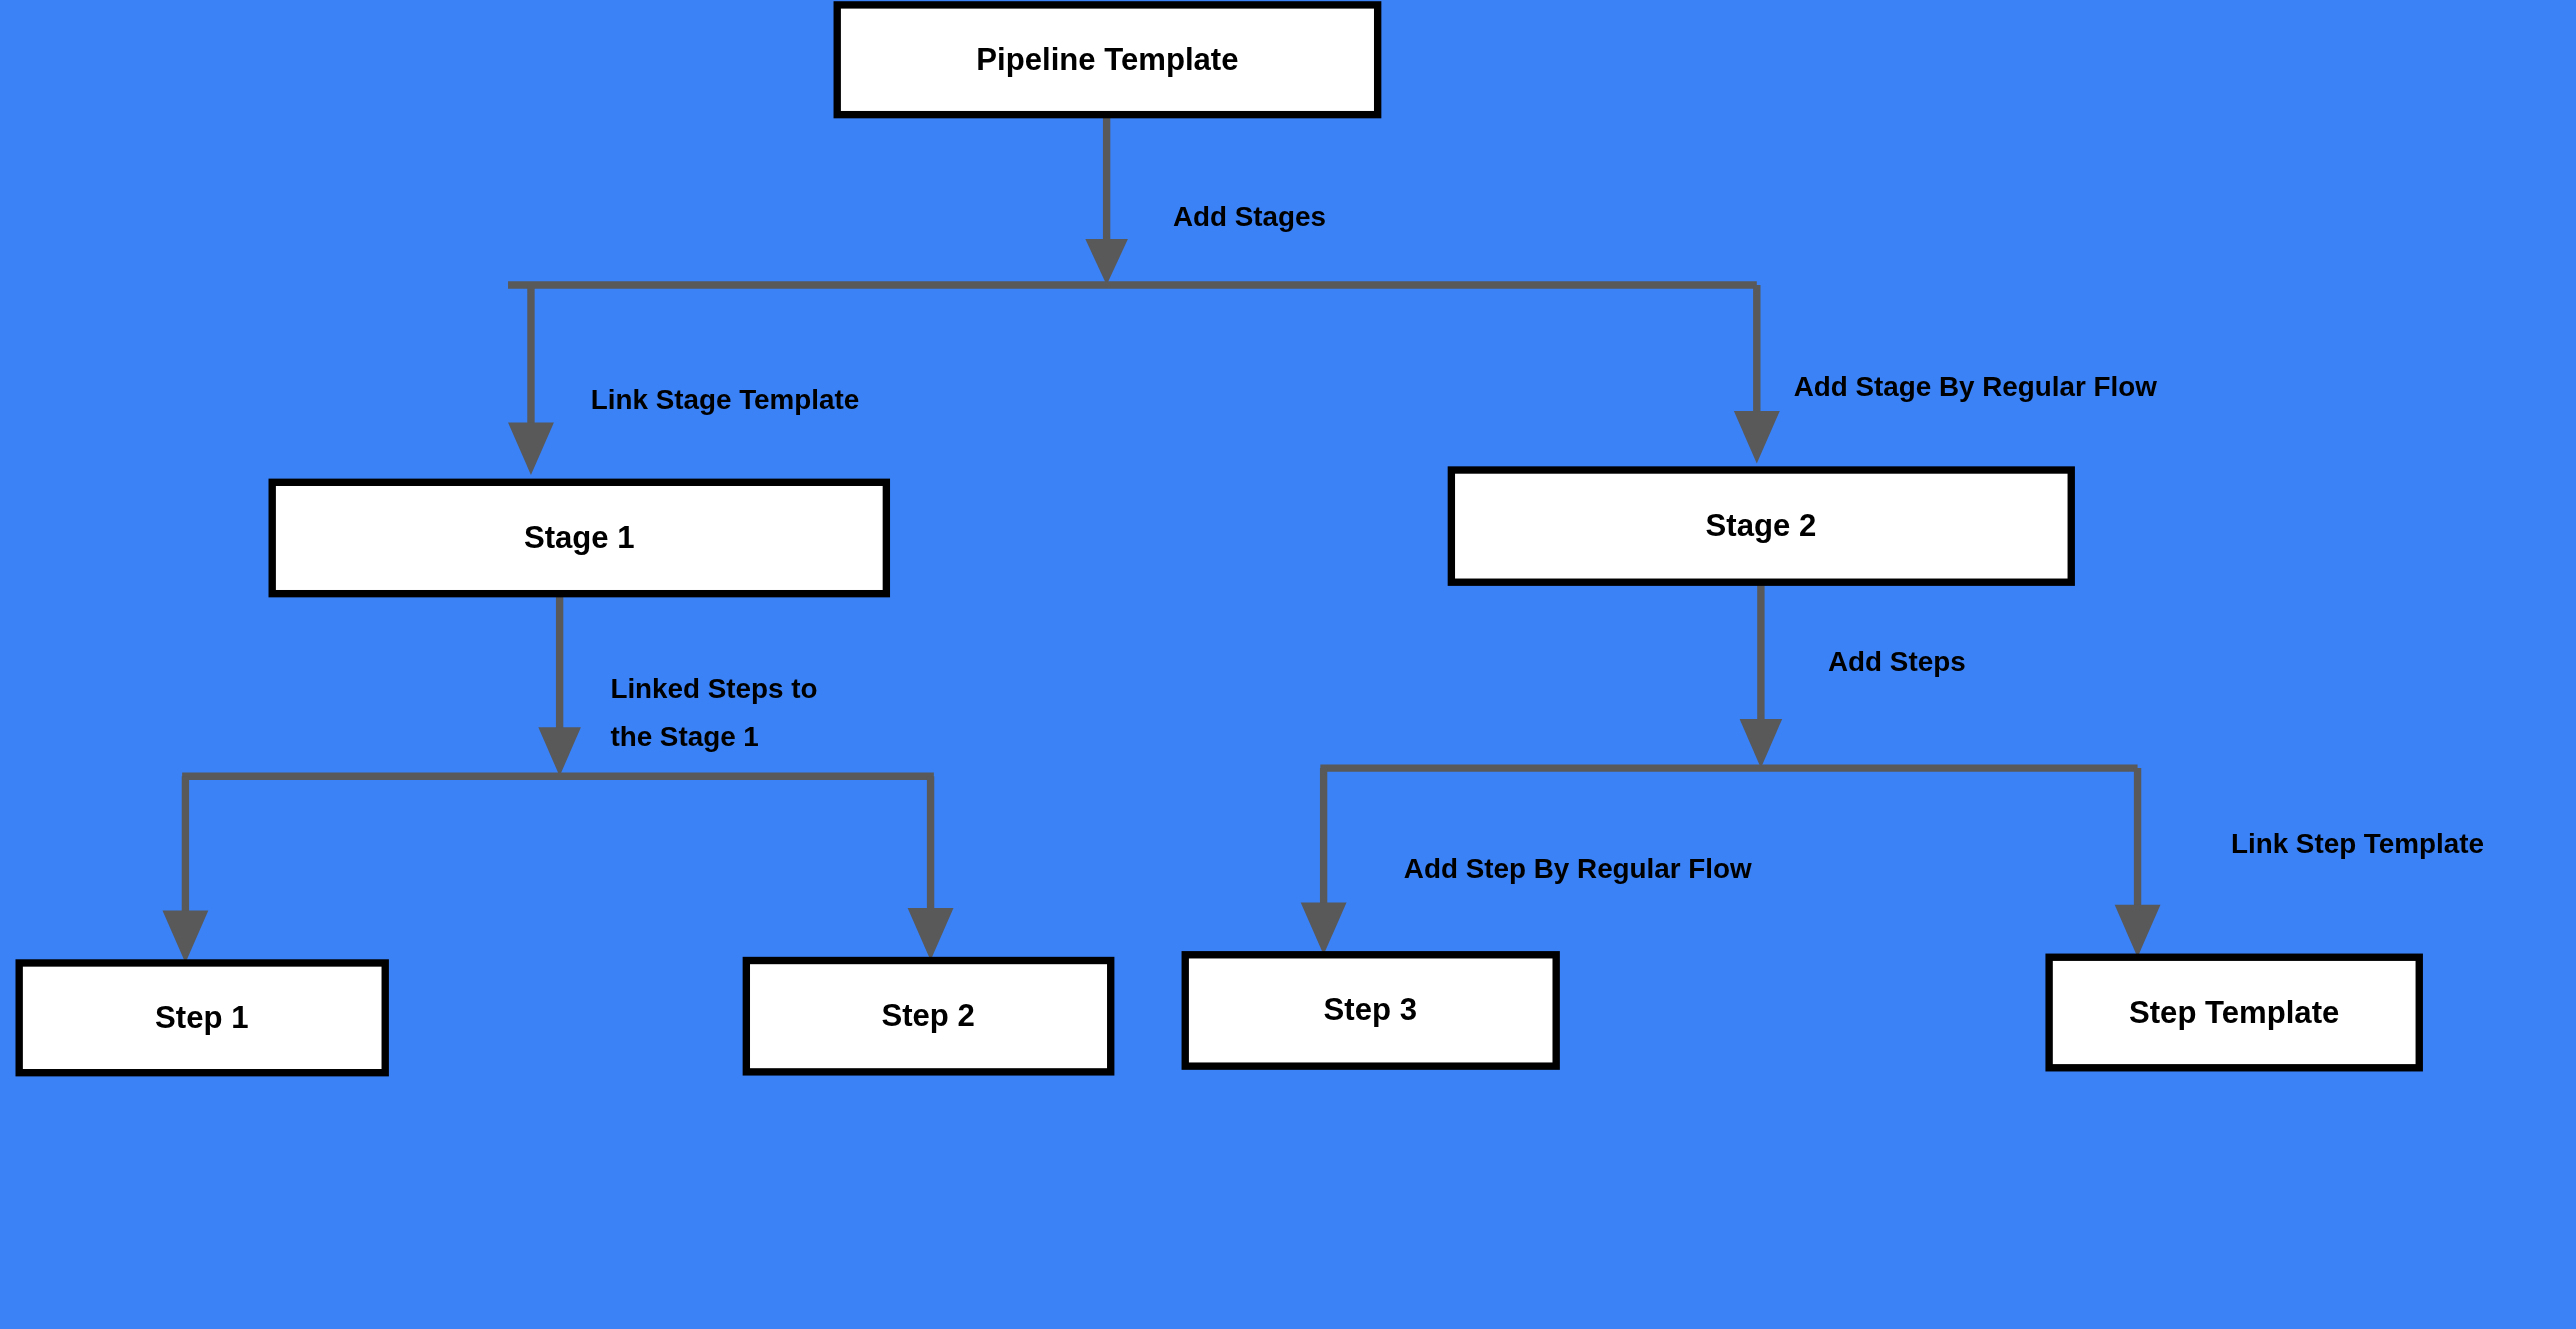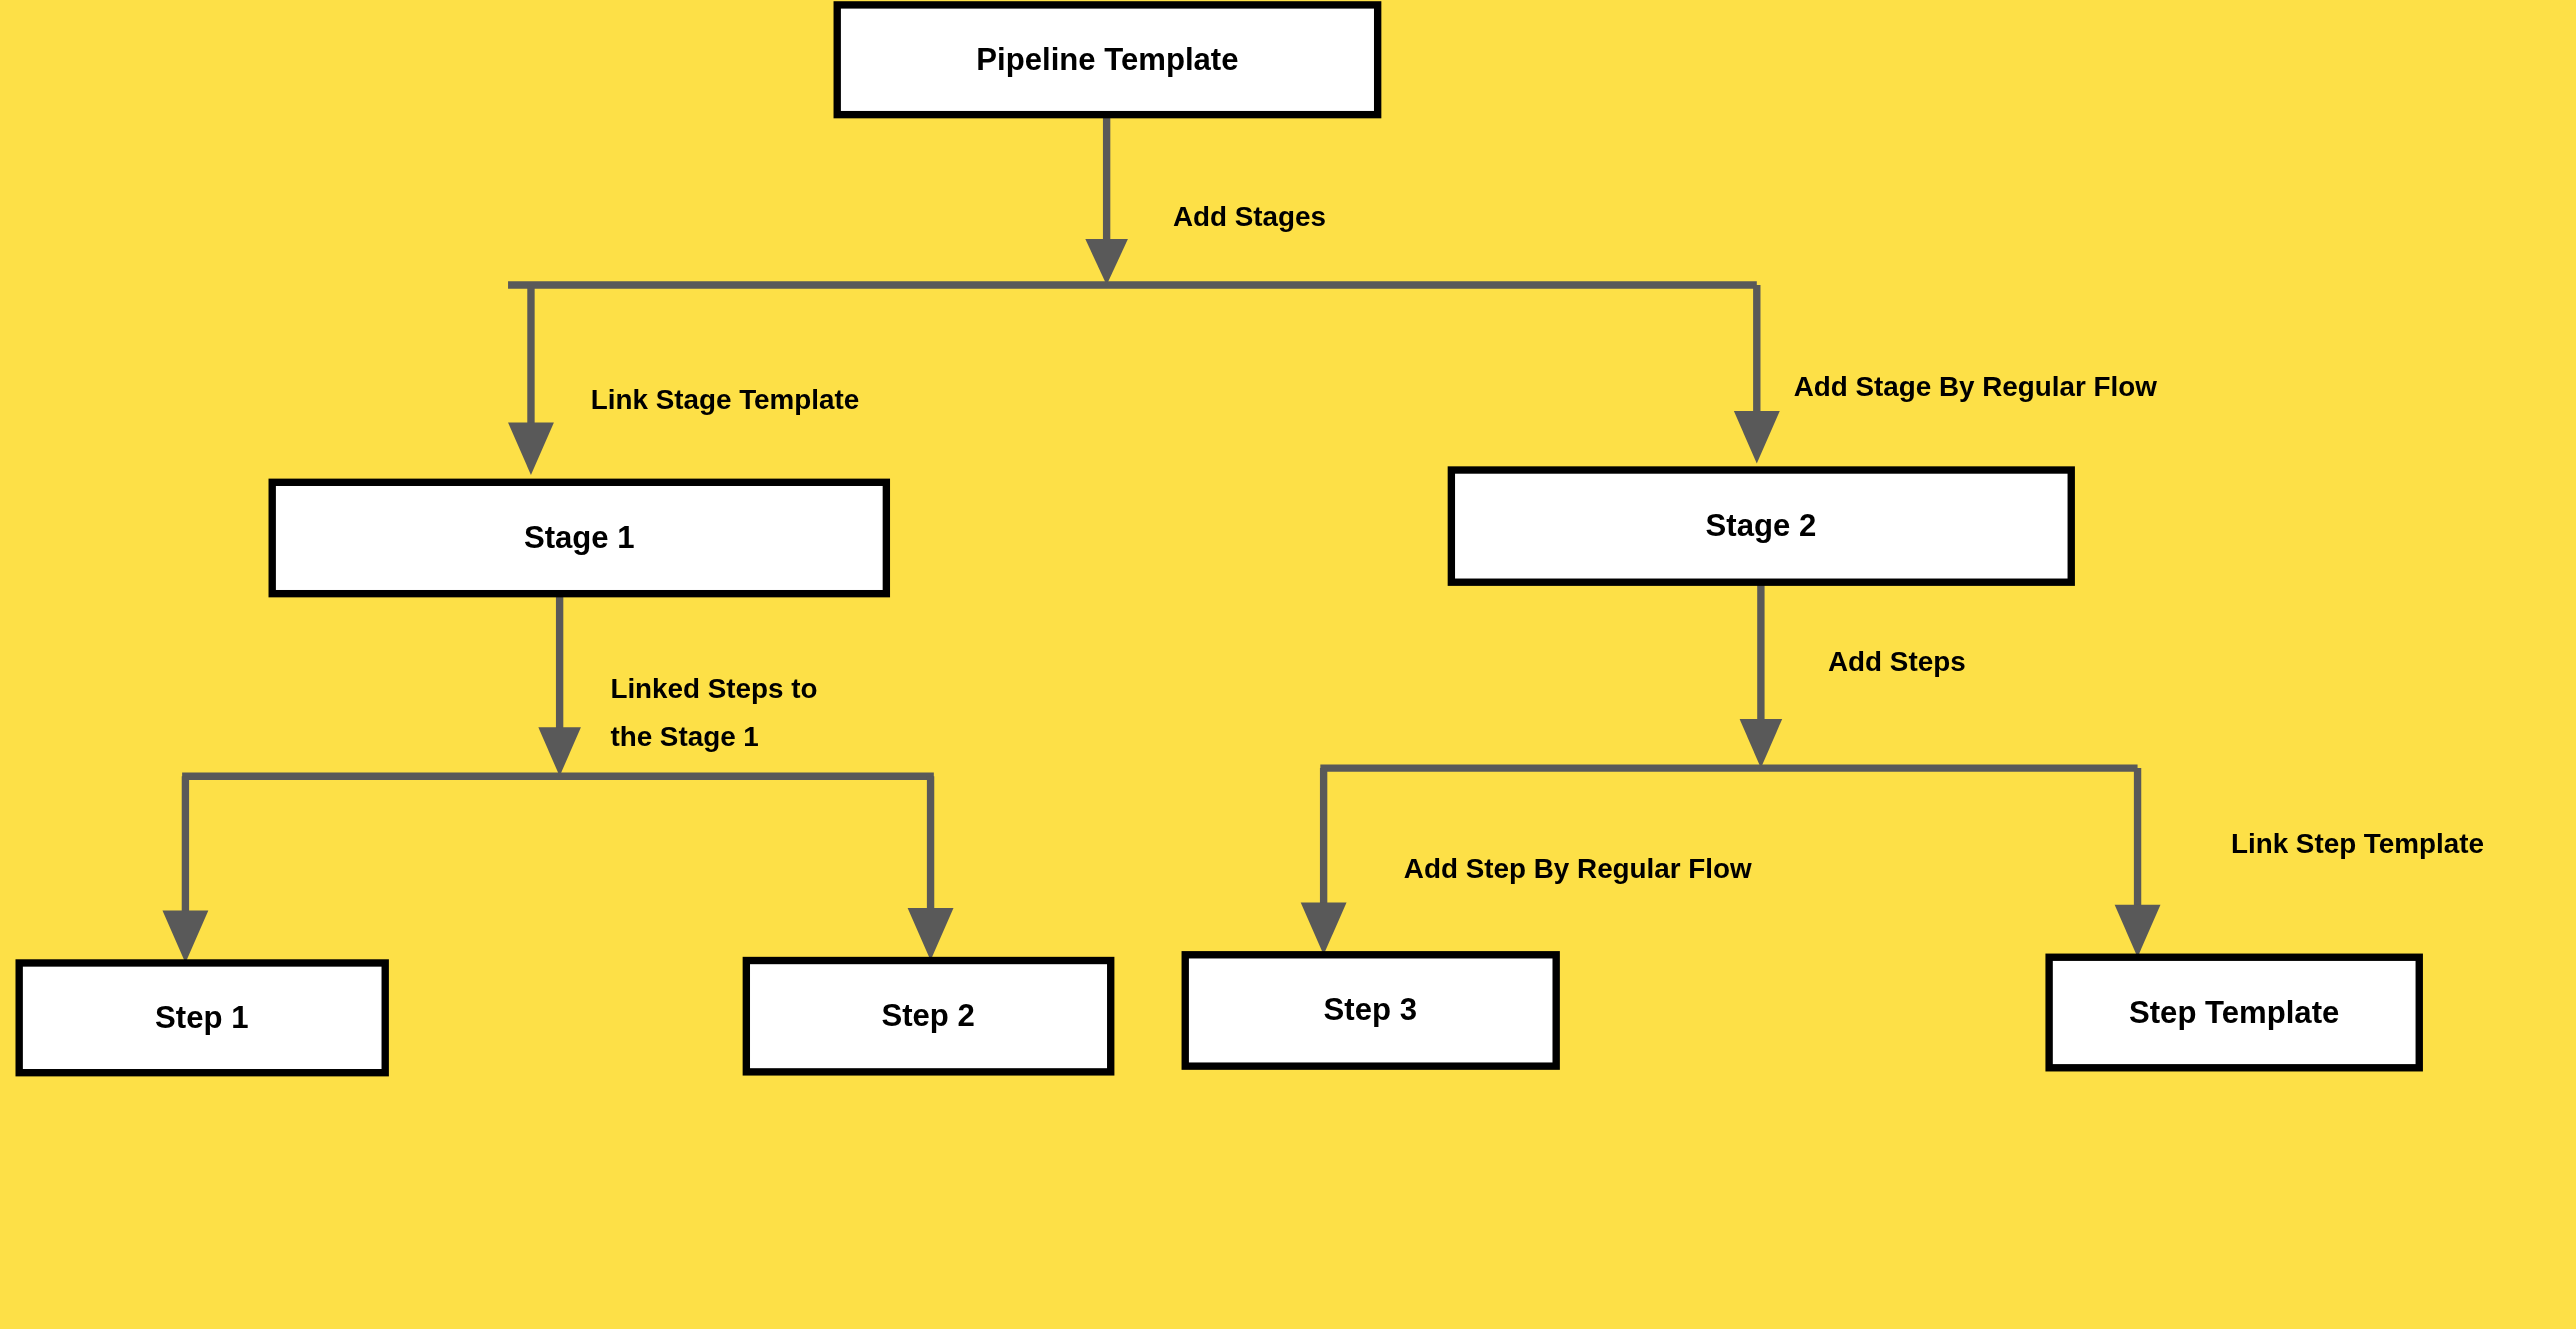--- a/index.html
+++ b/index.html
@@ -10,21 +10,21 @@
   body {
     width: 2576px;
     height: 1329px;
     overflow: hidden;
     font-family: "Liberation Sans", sans-serif;
   }
   #diagram-root {
     position: relative;
     width: 2576px;
     height: 1329px;
-    background: #fde047;
+    background: #3b82f6;
   }
   svg.diagram-canvas {
     position: absolute;
     top: 0;
     left: 0;
     width: 2576px;
     height: 1329px;
   }
   .node-box {
     fill: #ffffff;

